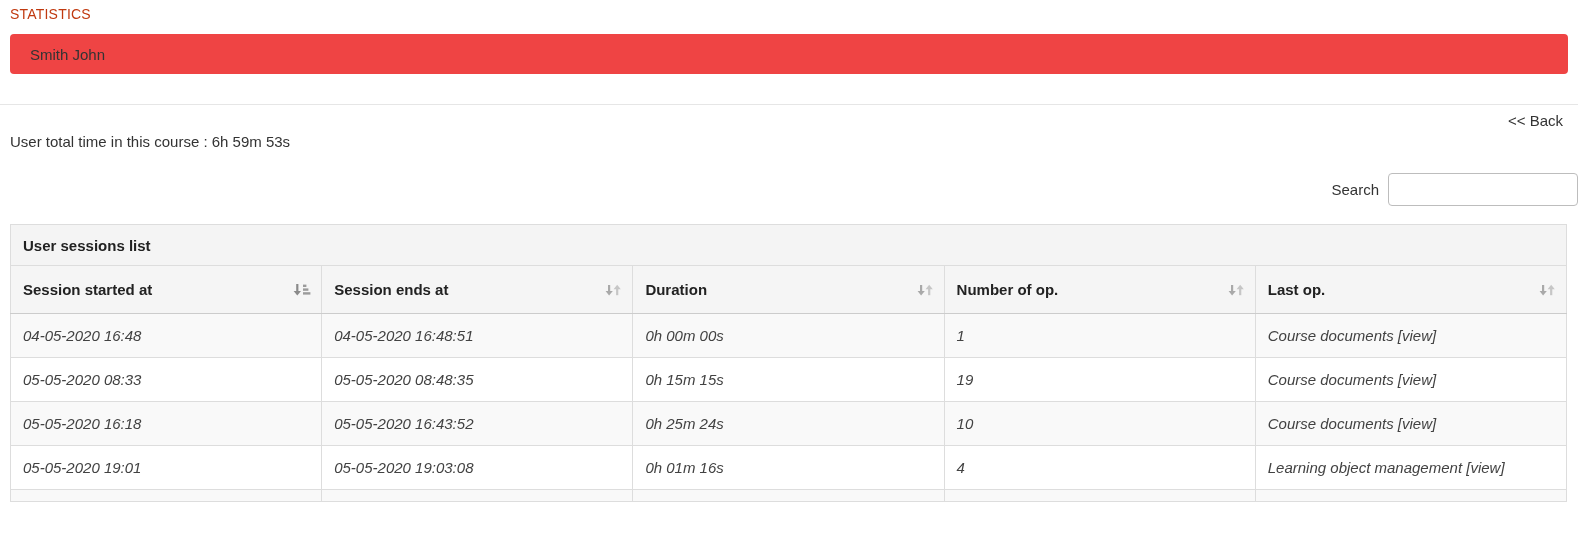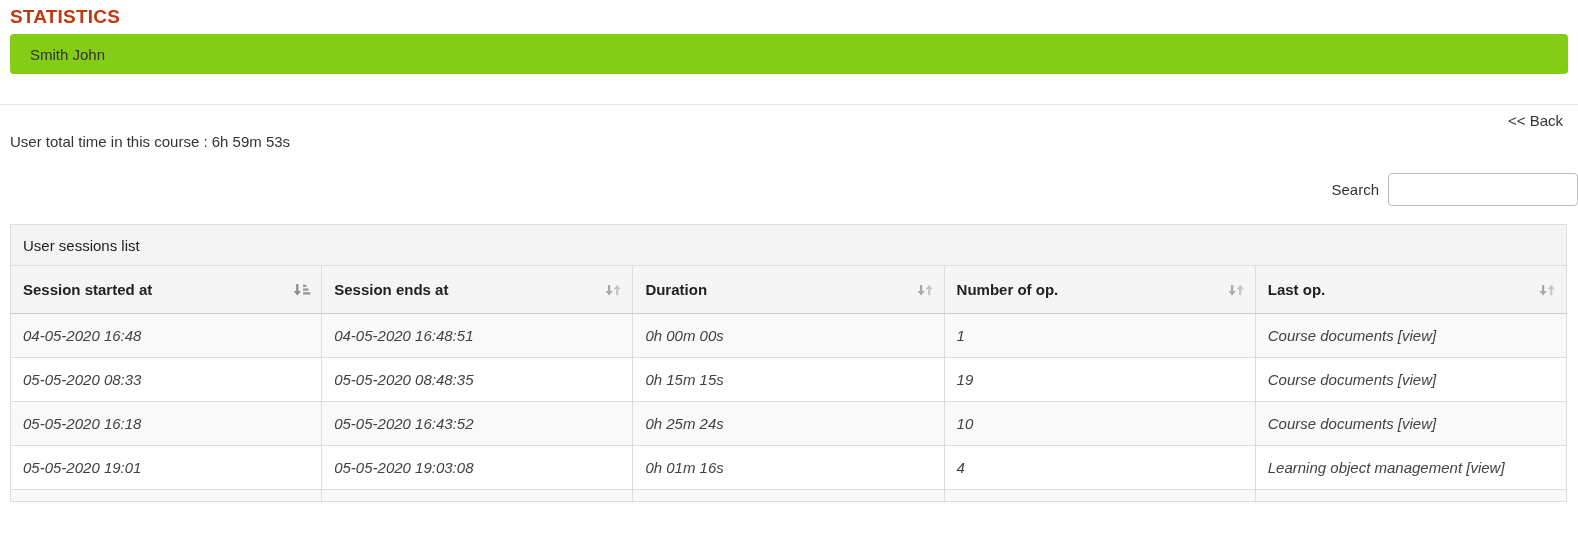--- a/index.html
+++ b/index.html
@@ -6,26 +6,26 @@
   html, body { background: #fff; }
   body {
     width: 1578px; height: 545px;
     overflow: hidden;
     position: relative;
     font-family: "Liberation Sans", "DejaVu Sans", sans-serif;
     color: #333;
   }
   .page-title {
     position: absolute; left: 10px; top: 6px;
-    font-size: 19px; font-weight: 700; color: #c0390f;
+    font-size: 14px; font-weight: 400; color: #c0390f;
     letter-spacing: 0.2px;
   }
   .user-bar {
     position: absolute; left: 10px; right: 10px; top: 34px; height: 40px;
-    background: #84cc16; border-radius: 4px;
+    background: #ef4444; border-radius: 4px;
     display: flex; align-items: center;
     padding-left: 20px;
     font-size: 15px; color: #333;
   }
   .divider {
     position: absolute; left: 0; right: 0; top: 104px;
     border: none; border-top: 1px solid #e6e6e6; height: 0;
   }
   .back-link {
     position: absolute; right: 15px; top: 112px;
@@ -51,21 +51,21 @@
     position: absolute; left: 10px; top: 224px;
     width: 1557px;
     border-collapse: collapse;
     font-size: 15px;
     table-layout: fixed;
   }
   table.sessions th, table.sessions td { border: 1px solid #ddd; }
   tr.caption-row th {
     background: #f4f4f4;
     text-align: left;
-    font-weight: 400; color: #222;
+    font-weight: 700; color: #222;
     padding: 10px 12px;
     height: 41px;
   }
   tr.head-row th {
     background: #f5f5f5;
     text-align: left;
     font-weight: 700; color: #222;
     padding: 14px 12px;
     height: 48px;
     position: relative;

